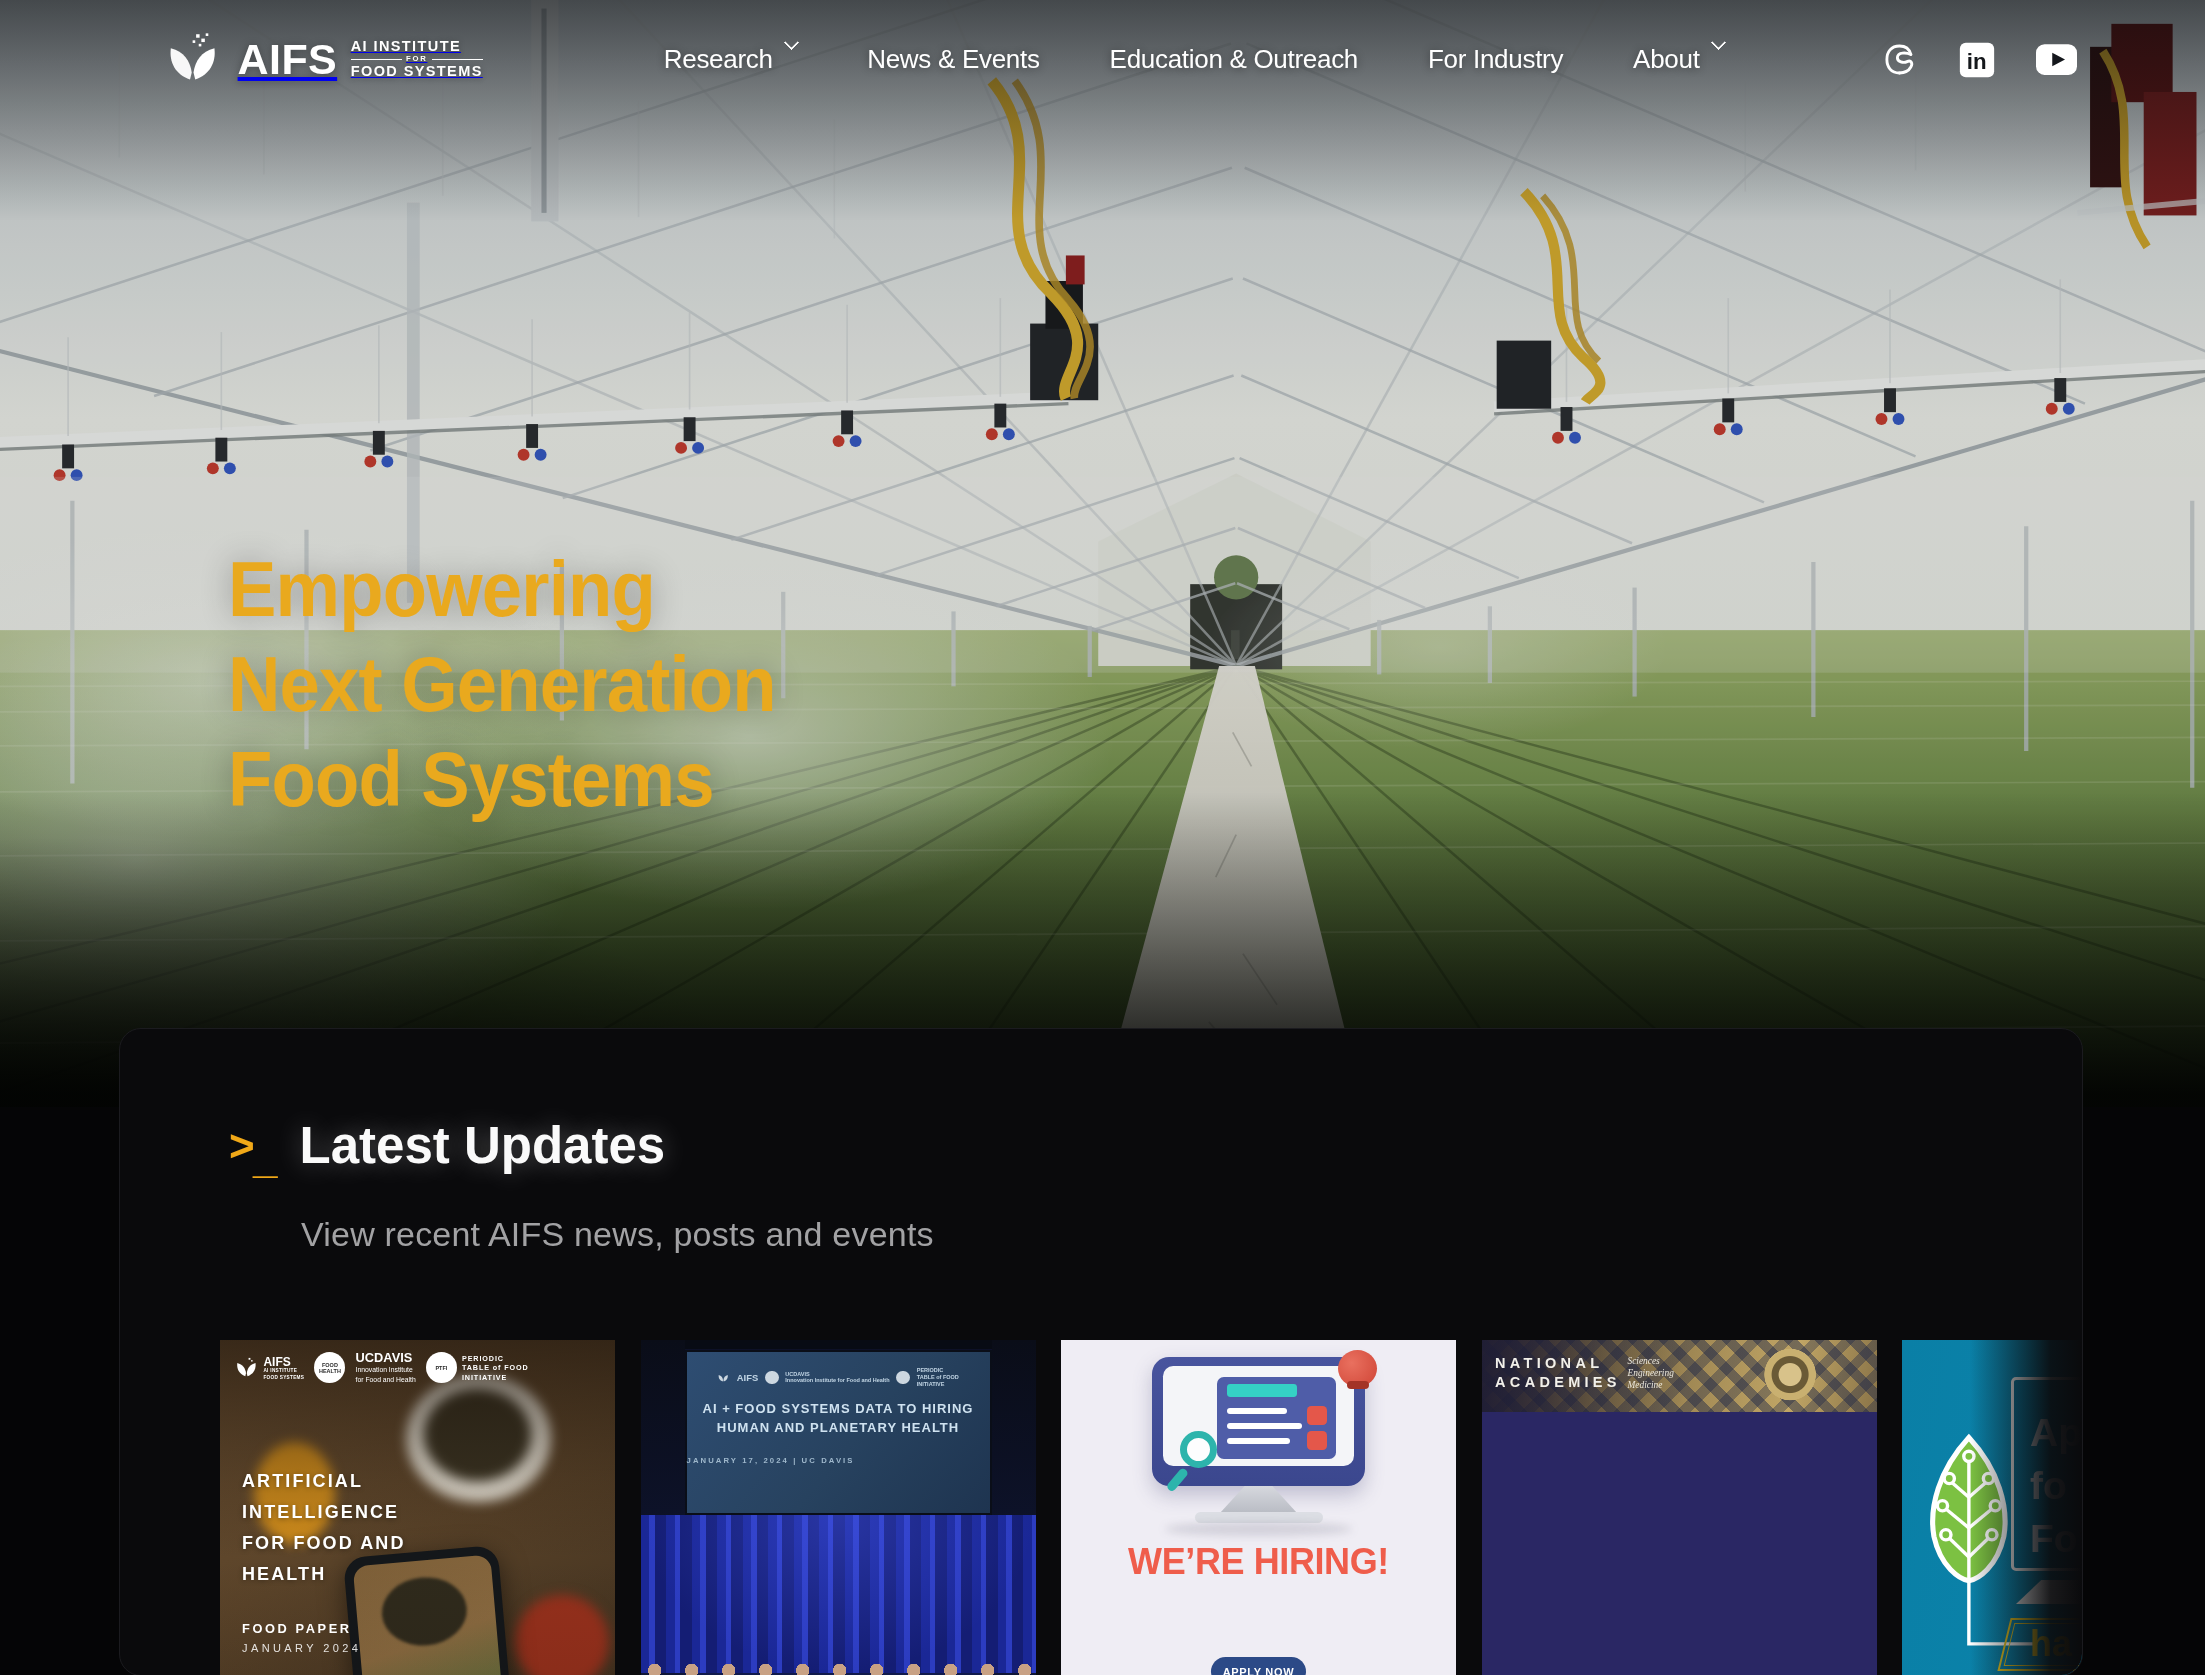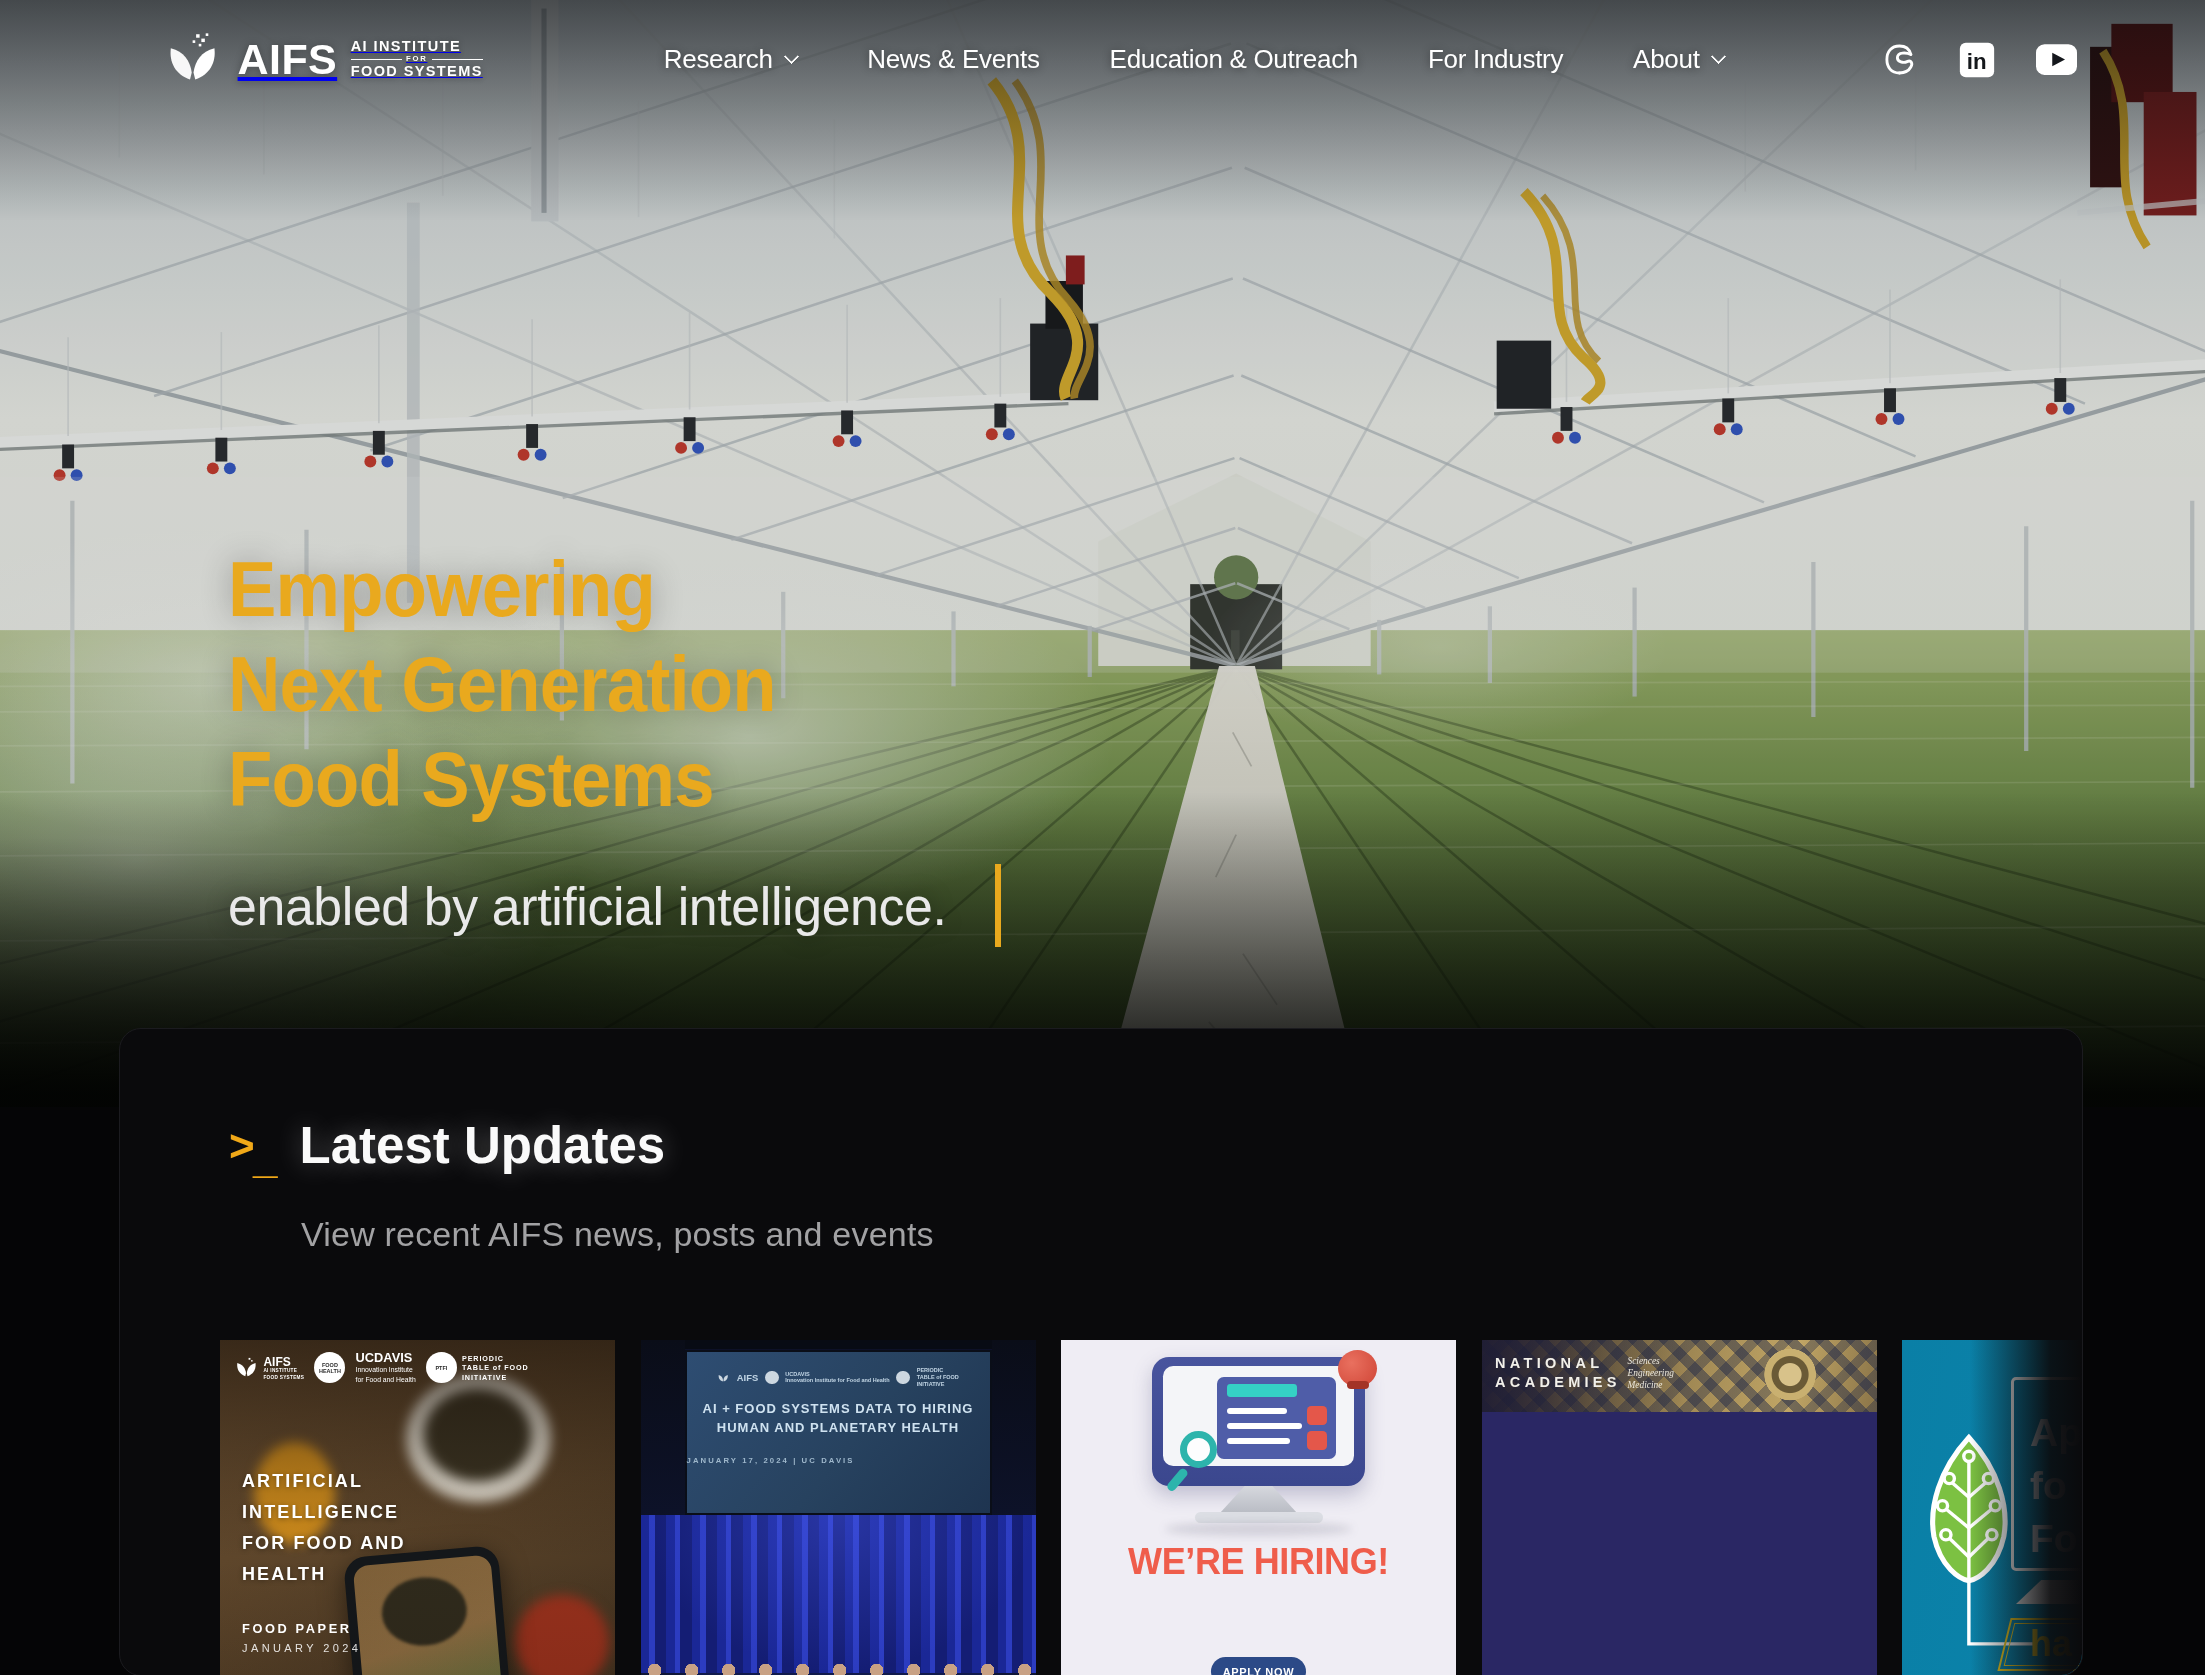--- a/index.html
+++ b/index.html
@@ -21,21 +21,21 @@
   .nav { position:absolute; left:0; top:0; right:0; height:119px; display:flex; align-items:center;
     padding:0 128px 0 163px; z-index:5; }
   .brand { display:flex; align-items:center; gap:13.6px; }
   .brand-name { font-size:43px; font-weight:bold; color:#fff; letter-spacing:0.4px; line-height:1;
     text-shadow:0 0.9px 8.5px rgba(0,0,0,.35); }
   .brand-tag { color:#fff; font-weight:bold; font-size:14.5px; letter-spacing:1.4px; line-height:1.05;
     text-shadow:0 0.9px 6.8px rgba(0,0,0,.35); }
   .brand-tag .for-row { display:flex; align-items:center; gap:4.3px; font-size:7.7px; letter-spacing:1.7px; margin:0.9px 0; }
   .brand-tag .rule { flex:1; height:1.7px; background:#fff; }
   .nav-links { display:flex; gap:70px; margin-left:181px; align-items:center; }
-  .nav-link { color:#fff; font-size:26px; text-decoration:none; display:flex; align-items:center;
+  .nav-link { color:#fff; font-size:26px; text-decoration:none; display:flex; 
     text-shadow:0 0.9px 8.5px rgba(0,0,0,.45); letter-spacing:-0.3px; }
   .chev { width:11px; height:11px; border-right:2.6px solid #fff; border-bottom:2.6px solid #fff;
     transform:rotate(45deg); display:inline-block; margin:-6.8px 0 0 13.6px; border-radius:0.9px; }
   .social { display:flex; gap:41px; align-items:center; margin-left:auto; }
   .social a { display:block; line-height:0; }
 
   
   .hero-copy { position:absolute; left:228px; top:542px; z-index:4; }
   .h-line { font-size:78px; font-weight:bold; color:#E9A91E; line-height:95px; letter-spacing:-0.9px;
     transform:scaleX(.93); transform-origin:left; text-shadow:0 0 32px rgba(0,0,0,.30); white-space:nowrap; }
@@ -460,24 +460,20 @@
           <polygon points="19,10 34,18 19,26" fill="#14171c"></polygon>
         </svg>
       </a>
     </div>
   </div>
 
   <div class="hero-copy">
     <div class="h-line">Empowering</div>
     <div class="h-line">Next Generation</div>
     <div class="h-line">Food Systems</div>
-    <div class="tagline-row">
-      <span class="tagline">enabled by artificial intelligence.</span>
-      <span class="cursor"></span>
-    </div>
   </div>
 </div>
 
 <section class="panel">
   <div class="updates-head">
     <span class="prompt"><span>&gt;</span><span class="us">_</span></span>
     <h2 class="updates-title">Latest Updates</h2>
   </div>
   <p class="updates-sub">View recent AIFS news, posts and events</p>
 

